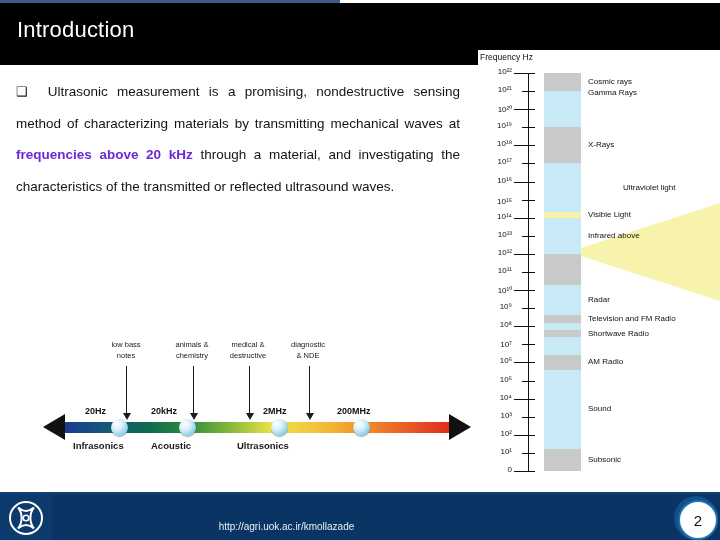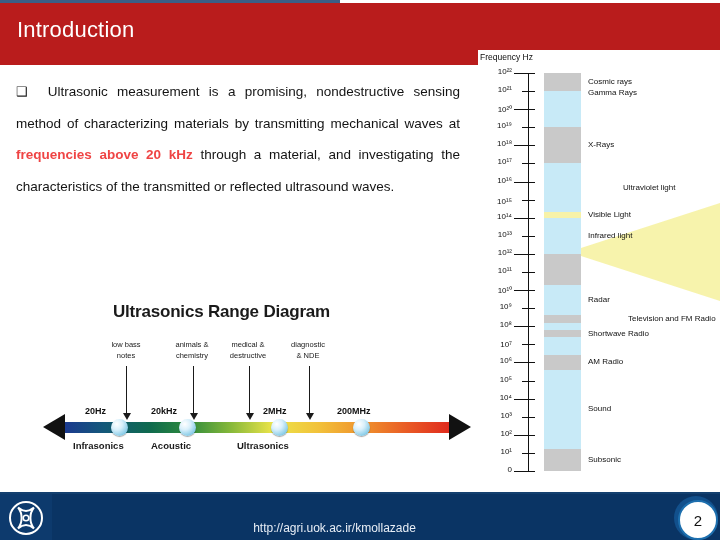--- a/index.html
+++ b/index.html
@@ -16,21 +16,21 @@
     height: 540px;
     overflow: hidden;
     background: #ffffff;
   }
 
   
   #header-band {
     position: absolute;
     left: 0; top: 3px;
     width: 720px; height: 62px;
-    background: #b91c1c;
+    background: #000000;
   }
   #header-topline {
     position: absolute;
     left: 0; top: 0;
     width: 340px; height: 3px;
     background: #3b5e86;
   }
   #slide-title {
     position: absolute;
     left: 17px; top: 14px;
@@ -50,21 +50,21 @@
     color: #141414;
     text-align: justify;
     text-justify: inter-word;
   }
   #body-text .bullet-mark {
     font-size: 13px;
     color: #222;
     margin-right: 20px;
   }
   .hl {
-    color: #ef4444;
+    color: #6d28d9;
     font-weight: bold;
   }
 
   
   #range-diagram {
     position: absolute;
     left: 55px; top: 300px;
     width: 420px; height: 170px;
   }
   #range-title {
@@ -229,23 +229,22 @@
     width: 720px;
     text-align: center;
     font-size: 7.5px;
     color: #e8eef6;
   }
   #footer-text2 {
     position: absolute;
     left: 0; top: 27px;
     width: 573px;
     text-align: center;
-    font-size: 12px;
+    font-size: 10px;
     color: #e8eef6;
-    padding-left: 48px;
   }
   #footer-logo {
     position: absolute;
     left: 6px; top: 4px;
     width: 40px; height: 40px;
   }
   #page-badge {
     position: absolute;
     left: 678px; top: 6px;
     width: 36px; height: 36px;
@@ -280,21 +279,20 @@
   <div id="header-topline"></div>
   <div id="header-band">
     <div id="slide-title">Introduction</div>
   </div>
 
   <div id="body-text">
     <span class="bullet-mark">❑</span><span>Ultrasonic measurement is a promising, nondestructive sensing method of characterizing materials by transmitting mechanical waves at </span><span class="hl">frequencies above 20 kHz</span><span> through a material, and investigating the characteristics of the transmitted or reflected ultrasound waves.</span>
   </div>
 
   <div id="range-diagram">
-    <div id="range-title">Ultrasonics Range Diagram</div>
 
     <div class="cap-note" style="left:38px; top:40px;">
       <div>low bass</div>
       <div>notes</div>
     </div>
     <div class="cap-arrow" style="left:71px; top:66px; height:48px;"></div>
 
     <div class="cap-note" style="left:104px; top:40px;">
       <div>animals &amp;</div>
       <div>chemistry</div>
@@ -397,23 +395,23 @@
       <div class="em-label" style="top: 377.818px;">10²</div>
       <div class="em-tick short" style="top: 401.909px;"></div>
       <div class="em-label" style="top: 395.909px;">10¹</div>
       <div class="em-tick" style="top: 420px;"></div>
       <div class="em-label" style="top: 414px;">0</div>
       <div class="em-name" style="top: 26.0455px;">Cosmic rays</div>
       <div class="em-name" style="top: 37px;">Gamma Rays</div>
       <div class="em-name" style="top: 89.3636px;">X-Rays</div>
       <div class="em-name" style="top: 131.877px; padding-left: 35px;">Ultraviolet light</div>
       <div class="em-name" style="top: 159.014px;">Visible Light</div>
-      <div class="em-name" style="top: 179.818px;">Infrared light</div>
+      <div class="em-name" style="top: 179.818px;">Infrared above</div>
       <div class="em-name" style="top: 244.041px;">Radar</div>
-      <div class="em-name" style="top: 263.036px; margin-left: 40px;">Television and FM Radio</div>
+      <div class="em-name" style="top: 263.036px;">Television and FM Radio</div>
       <div class="em-name" style="top: 277.509px;">Shortwave Radio</div>
       <div class="em-name" style="top: 306.455px;">AM Radio</div>
       <div class="em-name" style="top: 353.491px;">Sound</div>
       <div class="em-name" style="top: 404.145px;">Subsonic</div>
     </div>
 
   <div id="footer-band">
     <div id="footer-left-block"></div>
     <svg id="footer-logo" viewBox="0 0 100 100">
       <circle cx="50" cy="50" r="40" fill="none" stroke="#ffffff" stroke-width="5"></circle>

